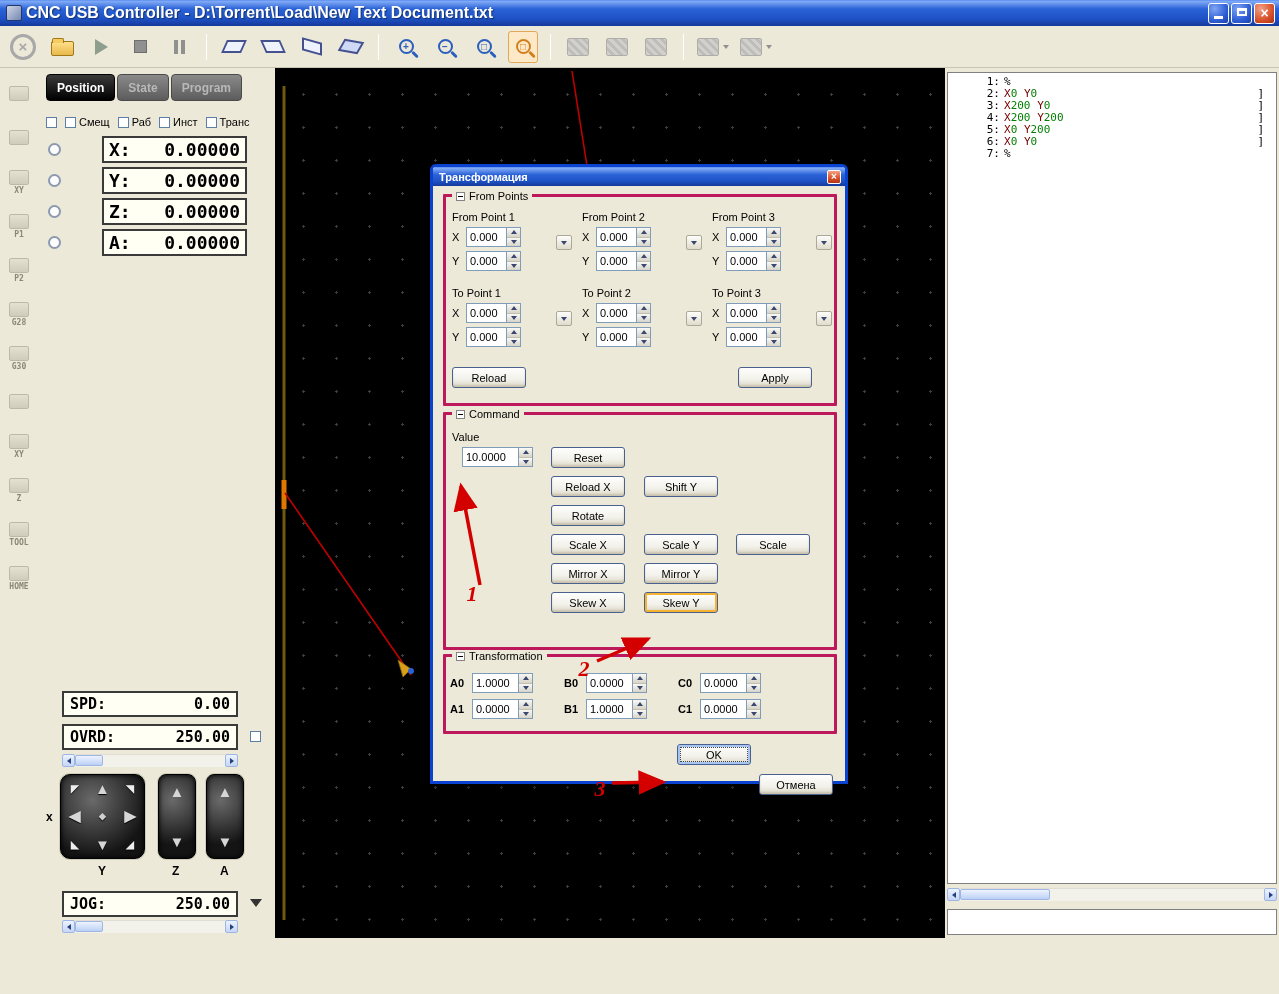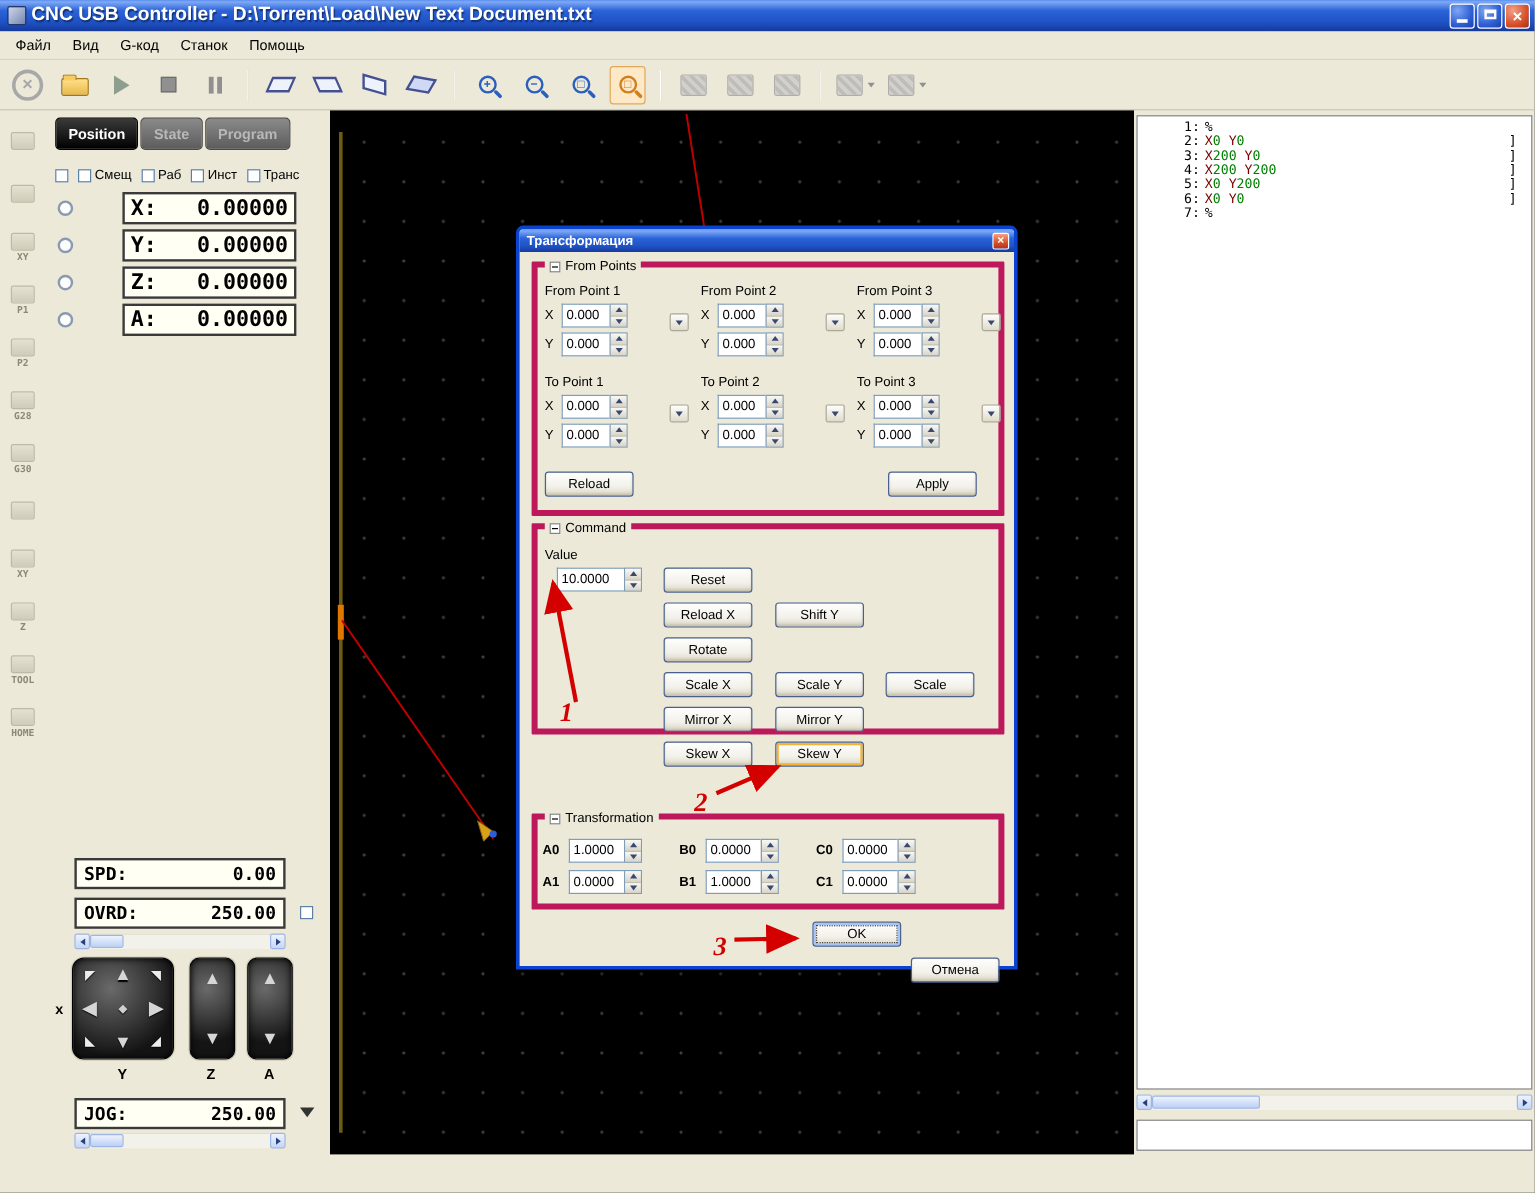--- a/index.html
+++ b/index.html
@@ -124,22 +124,22 @@
   .dialog{position:absolute;left:155px;top:96px;width:418px;height:620px;z-index:5;
     border:3px solid #0A43CF;border-radius:6px 6px 0 0;background:#ECE9D8;
     box-shadow:3px 4px 10px rgba(0,0,0,.5);}
   .dlg-title{height:19px;display:flex;align-items:center;padding:0 4px 0 6px;border-radius:3px 3px 0 0;
     background:linear-gradient(180deg,#5A8EF0 0%,#7FA9F5 8%,#2B63D8 40%,#1E51C4 75%,#16399B 100%);
     color:#fff;font-weight:bold;font-size:11px;}
   .dlg-close{margin-left:auto;width:14px;height:14px;border:1px solid #fff;border-radius:2px;
     background:linear-gradient(#F3A183,#D8502A 60%,#B33318);color:#fff;font:bold 10px "Liberation Sans",sans-serif;
     line-height:12px;text-align:center;}
   .dlg-body{position:relative;height:595px;font-size:11px;}
-  .grp{position:absolute;left:10px;width:394px;border:5px solid #be185d;border-radius:1px;}
-  .grp-from{top:8px;height:212px;} .grp-cmd{top:226px;height:176px;} .grp-tr{top:468px;height:80px;}
+  .grp{position:absolute;left:10px;width:394px;border:3px solid #be185d;border-radius:1px;}
+  .grp-from{top:8px;height:212px;} .grp-cmd{top:226px;height:238px;} .grp-tr{top:468px;height:80px;}
   .grp-label{position:absolute;top:-7px;left:6px;background:#ECE9D8;padding:0 4px;display:flex;align-items:center;gap:4px;}
   .collapse-box{width:9px;height:9px;border:1px solid #848484;background:#fff;position:relative;display:inline-block;}
   .collapse-box::after{content:'';position:absolute;left:1px;top:3px;width:5px;height:1px;background:#000;}
   .pt-rows{position:absolute;left:6px;display:flex;gap:6px;}
   #from-row{top:14px;} #to-row{top:90px;}
   .point-block{position:relative;width:124px;}
   .point-label{margin-bottom:4px;}
   .pt-row{display:flex;align-items:center;margin-bottom:4px;}
   .axl{width:14px;}
   .drop-btn{position:absolute;left:104px;top:24px;width:16px;height:15px;
@@ -204,27 +204,20 @@
       <span class="wbtn min">
           <i></i>
         </span>
       <span class="wbtn max">
           <i></i>
         </span>
       <span class="wbtn close">×</span>
     </span>
   </div>
 
-  <div class="menubar" id="menubar">
-      <span class="menu-item">Файл</span>
-      <span class="menu-item">Вид</span>
-      <span class="menu-item">G-код</span>
-      <span class="menu-item">Станок</span>
-      <span class="menu-item">Помощь</span>
-    </div>
 
   <div class="toolbar" id="toolbar">
       <span class="tbtn">
         <span class="i-abort">×</span>
       </span>
       <span class="tbtn">
         <span class="i-folder"></span>
       </span>
       <span class="tbtn">
         <span class="i-play"></span>

